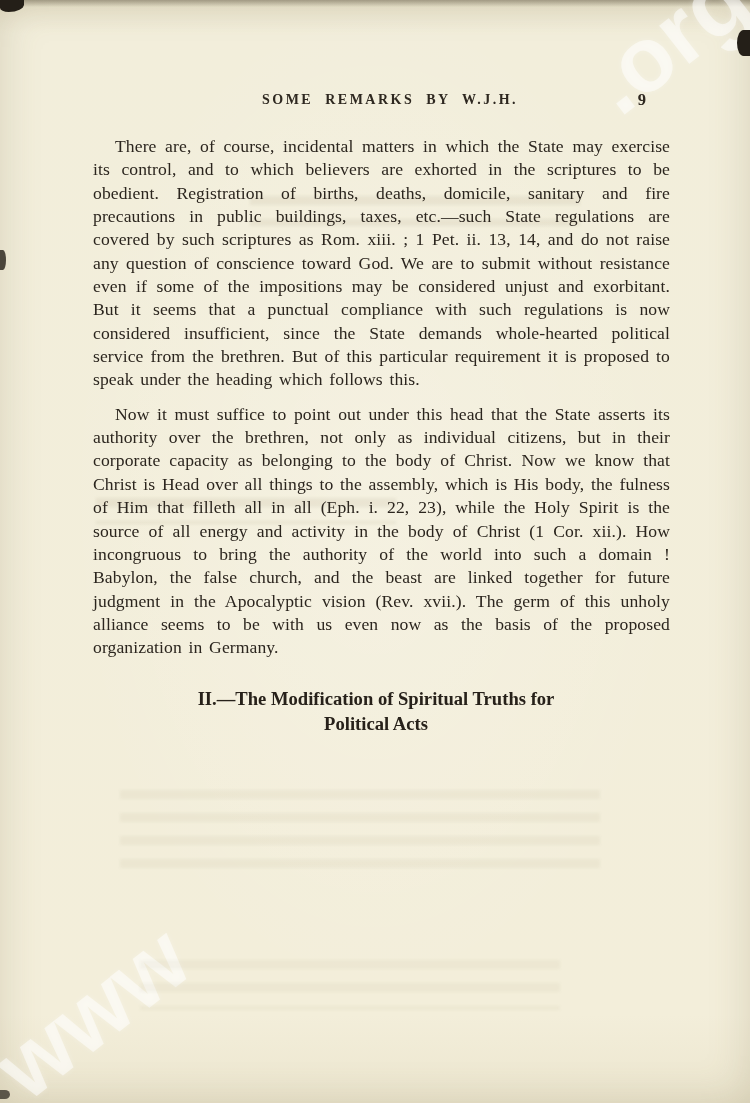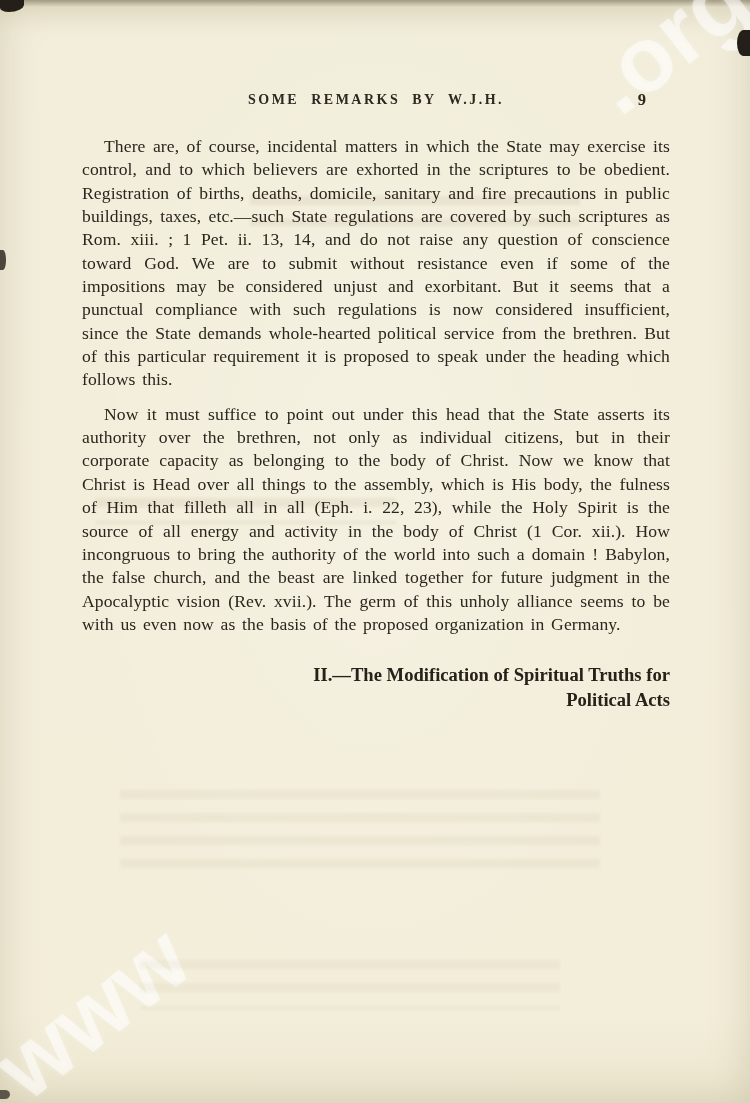--- a/index.html
+++ b/index.html
@@ -17,21 +17,21 @@
       linear-gradient(180deg, #e9e3cc 0%, #f2eedb 3%, #f3eeda 92%, #ece6cf 100%);
     overflow: hidden;
     font-family: "Liberation Serif", "DejaVu Serif", serif;
     color: #2b251e;
     box-shadow: inset 0 0 40px rgba(120,105,70,0.22);
   }
   
   .running-head {
     position: absolute;
     top: 92px;
-    left: 82px;
+    left: 96px;
     width: 588px;
     text-align: center;
     font-weight: bold;
     font-size: 14px;
     letter-spacing: 2.5px;
     word-spacing: 6px;
     color: #2e2820;
   }
   .page-number {
     position: absolute;
@@ -50,31 +50,31 @@
   }
   .para {
     margin: 0;
     padding: 0;
     font-size: 17.6px;
     line-height: 23.35px;
     text-align: justify;
     word-spacing: 2.2px;
     letter-spacing: 0.1px;
   }
-  .para.indent { text-indent: 22px; margin-top: 11px; }
+  .para.indent { text-indent: 22px; margin-top: 11px; margin-left: 11px; }
   .para.no-indent { text-indent: 0; }
   .section-heading {
     margin: 26px 0 0 0;
     text-align: center;
     font-weight: bold;
     font-size: 18.6px;
     line-height: 25px;
     color: #27211a;
   }
-  .section-heading span { display: block; text-align: right; }
+  .section-heading span { display: block; }
   .para.after-heading { margin-top: 20px; }
   
   .watermark {
     position: absolute;
     font-family: "Liberation Sans", sans-serif;
     font-weight: bold;
     color: rgba(255, 255, 255, 0.52);
     text-shadow: 0 0 6px rgba(255,255,255,0.25);
     pointer-events: none;
     white-space: nowrap;

